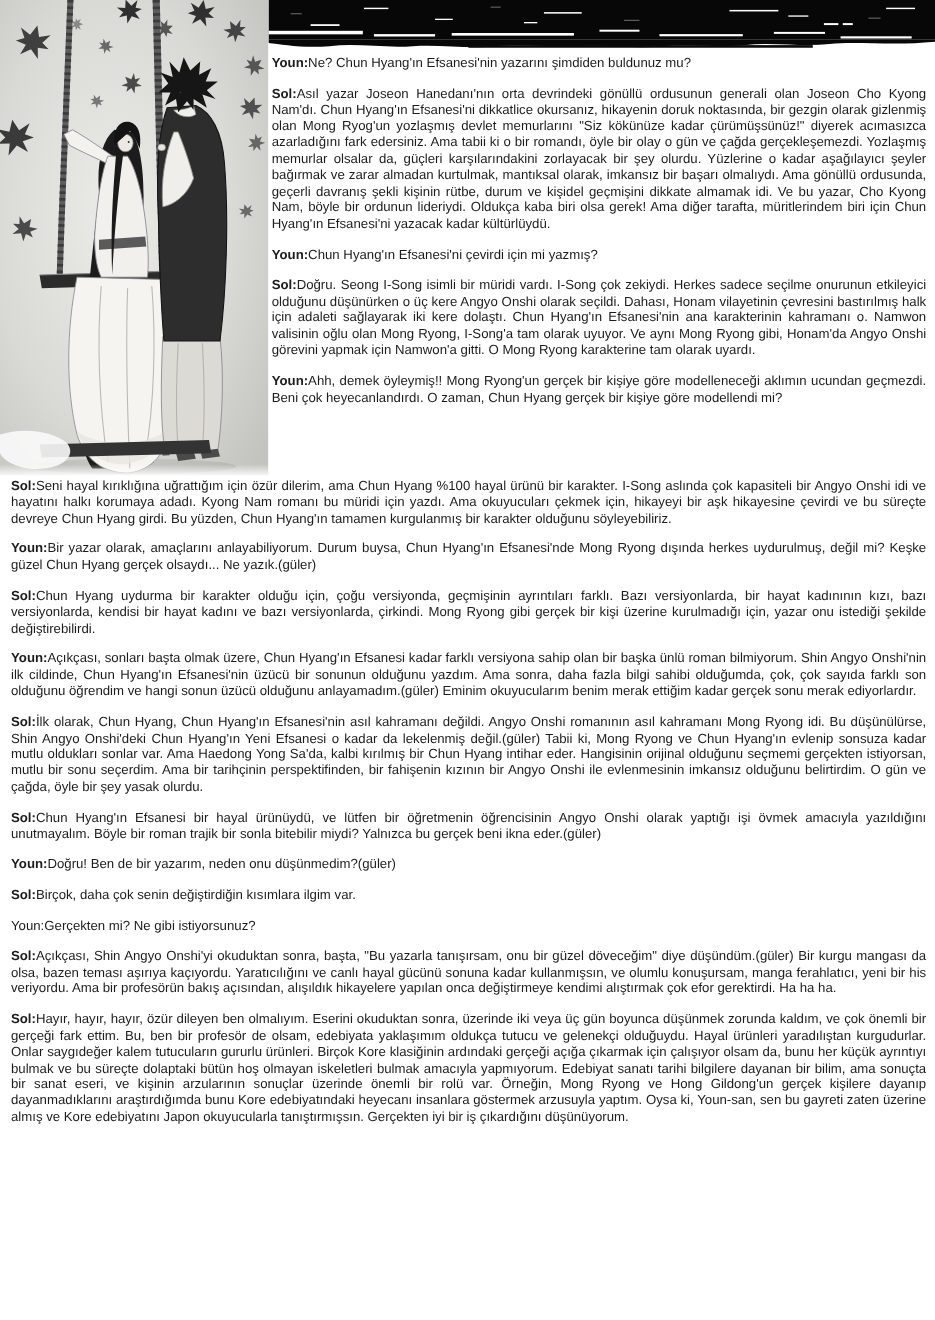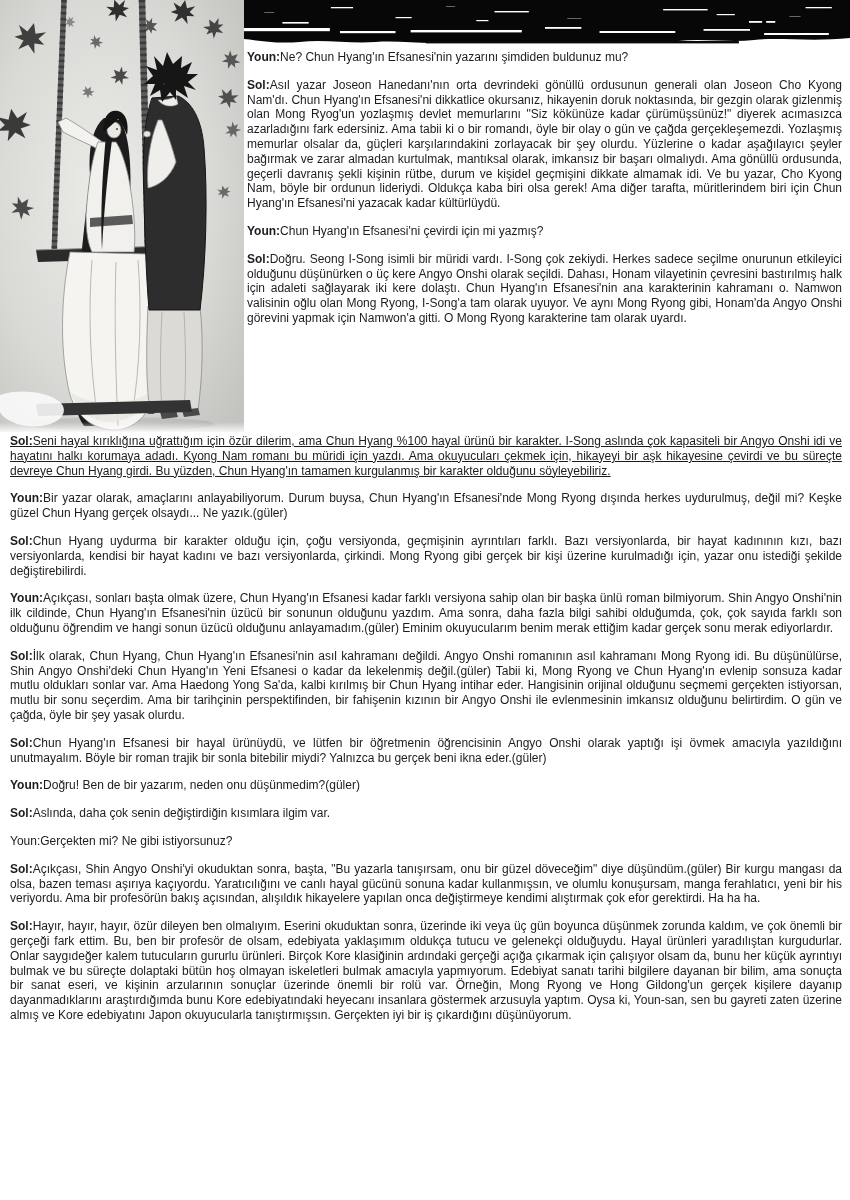--- a/index.html
+++ b/index.html
@@ -9,21 +9,21 @@
     font-family:"Liberation Sans", sans-serif;
     font-size:12px;line-height:14.8px;
   }
   .band{position:absolute;left:244px;top:0;width:606px;height:46px;}
   .band svg{display:block;width:100%;height:100%;}
   .art{position:absolute;left:0;top:0;width:244px;height:432px;}
   .art svg{display:block;width:100%;height:100%;}
   .content{position:relative;padding:50px 8px 0 10px;}
   .art-spacer{float:left;width:237px;height:384px;}
   p.para{margin:0 0 13px 0;text-align:justify;}
-  p.para.clear{clear:left;text-decoration:underline;}
+  p.para.clear{clear:left;}
   .speaker{font-weight:700;}
   .speaker.normal{font-weight:400;}
 </style>
 </head>
 <body>
 
 <div class="band">
   <svg viewBox="0 0 600 46" preserveAspectRatio="none">
     <rect x="0" y="0" width="600" height="36" fill="#070707"></rect>
     <path d="M0,36 L600,36 L600,38 C560,42 530,37 505,40 C480,43 455,38 430,41 C405,44 380,39 355,42 C330,45 305,40 280,42 C255,44 230,39 205,42 C180,45 155,40 130,42 C105,44 80,39 55,42 C30,44 12,40 0,39 Z" fill="#070707"></path>
@@ -141,25 +141,26 @@
   </svg>
 </div>
 
 <div class="content">
   <div class="art-spacer"></div>
   <div>
       <p class="para"><span class="speaker">Youn:</span><span>Ne? Chun Hyang'ın Efsanesi'nin yazarını şimdiden buldunuz mu?</span></p>
       <p class="para"><span class="speaker">Sol:</span><span>Asıl yazar Joseon Hanedanı'nın orta devrindeki gönüllü ordusunun generali olan Joseon Cho Kyong Nam'dı. Chun Hyang'ın Efsanesi'ni dikkatlice okursanız, hikayenin doruk noktasında, bir gezgin olarak gizlenmiş olan Mong Ryog'un yozlaşmış devlet memurlarını "Siz kökünüze kadar çürümüşsünüz!" diyerek acımasızca azarladığını fark edersiniz. Ama tabii ki o bir romandı, öyle bir olay o gün ve çağda gerçekleşemezdi. Yozlaşmış memurlar olsalar da, güçleri karşılarındakini zorlayacak bir şey olurdu. Yüzlerine o kadar aşağılayıcı şeyler bağırmak ve zarar almadan kurtulmak, mantıksal olarak, imkansız bir başarı olmalıydı. Ama gönüllü ordusunda, geçerli davranış şekli kişinin rütbe, durum ve kişidel geçmişini dikkate almamak idi. Ve bu yazar, Cho Kyong Nam, böyle bir ordunun lideriydi. Oldukça kaba biri olsa gerek! Ama diğer tarafta, müritlerindem biri için Chun Hyang'ın Efsanesi'ni yazacak kadar kültürlüydü.</span></p>
       <p class="para"><span class="speaker">Youn:</span><span>Chun Hyang'ın Efsanesi'ni çevirdi için mi yazmış?</span></p>
       <p class="para"><span class="speaker">Sol:</span><span>Doğru. Seong I-Song isimli bir müridi vardı. I-Song çok zekiydi. Herkes sadece seçilme onurunun etkileyici olduğunu düşünürken o üç kere Angyo Onshi olarak seçildi. Dahası, Honam vilayetinin çevresini bastırılmış halk için adaleti sağlayarak iki kere dolaştı. Chun Hyang'ın Efsanesi'nin ana karakterinin kahramanı o. Namwon valisinin oğlu olan Mong Ryong, I-Song'a tam olarak uyuyor. Ve aynı Mong Ryong gibi, Honam'da Angyo Onshi görevini yapmak için Namwon'a gitti. O Mong Ryong karakterine tam olarak uyardı.</span></p>
+      <p class="para"><span class="speaker">Youn:</span><span>Ahh, demek öyleymiş!! Mong Ryong'un gerçek bir kişiye göre modelleneceği aklımın ucundan geçmezdi. Beni çok heyecanlandırdı. O zaman, Chun Hyang gerçek bir kişiye göre modellendi mi?</span></p>
       <p class="para clear"><span class="speaker">Sol:</span><span>Seni hayal kırıklığına uğrattığım için özür dilerim, ama Chun Hyang %100 hayal ürünü bir karakter. I-Song aslında çok kapasiteli bir Angyo Onshi idi ve hayatını halkı korumaya adadı. Kyong Nam romanı bu müridi için yazdı. Ama okuyucuları çekmek için, hikayeyi bir aşk hikayesine çevirdi ve bu süreçte devreye Chun Hyang girdi. Bu yüzden, Chun Hyang'ın tamamen kurgulanmış bir karakter olduğunu söyleyebiliriz.</span></p>
       <p class="para"><span class="speaker">Youn:</span><span>Bir yazar olarak, amaçlarını anlayabiliyorum. Durum buysa, Chun Hyang'ın Efsanesi'nde Mong Ryong dışında herkes uydurulmuş, değil mi? Keşke güzel Chun Hyang gerçek olsaydı... Ne yazık.(güler)</span></p>
       <p class="para"><span class="speaker">Sol:</span><span>Chun Hyang uydurma bir karakter olduğu için, çoğu versiyonda, geçmişinin ayrıntıları farklı. Bazı versiyonlarda, bir hayat kadınının kızı, bazı versiyonlarda, kendisi bir hayat kadını ve bazı versiyonlarda, çirkindi. Mong Ryong gibi gerçek bir kişi üzerine kurulmadığı için, yazar onu istediği şekilde değiştirebilirdi.</span></p>
       <p class="para"><span class="speaker">Youn:</span><span>Açıkçası, sonları başta olmak üzere, Chun Hyang'ın Efsanesi kadar farklı versiyona sahip olan bir başka ünlü roman bilmiyorum. Shin Angyo Onshi'nin ilk cildinde, Chun Hyang'ın Efsanesi'nin üzücü bir sonunun olduğunu yazdım. Ama sonra, daha fazla bilgi sahibi olduğumda, çok, çok sayıda farklı son olduğunu öğrendim ve hangi sonun üzücü olduğunu anlayamadım.(güler) Eminim okuyucularım benim merak ettiğim kadar gerçek sonu merak ediyorlardır.</span></p>
       <p class="para"><span class="speaker">Sol:</span><span>İlk olarak, Chun Hyang, Chun Hyang'ın Efsanesi'nin asıl kahramanı değildi. Angyo Onshi romanının asıl kahramanı Mong Ryong idi. Bu düşünülürse, Shin Angyo Onshi'deki Chun Hyang'ın Yeni Efsanesi o kadar da lekelenmiş değil.(güler) Tabii ki, Mong Ryong ve Chun Hyang'ın evlenip sonsuza kadar mutlu oldukları sonlar var. Ama Haedong Yong Sa'da, kalbi kırılmış bir Chun Hyang intihar eder. Hangisinin orijinal olduğunu seçmemi gerçekten istiyorsan, mutlu bir sonu seçerdim. Ama bir tarihçinin perspektifinden, bir fahişenin kızının bir Angyo Onshi ile evlenmesinin imkansız olduğunu belirtirdim. O gün ve çağda, öyle bir şey yasak olurdu.</span></p>
       <p class="para"><span class="speaker">Sol:</span><span>Chun Hyang'ın Efsanesi bir hayal ürünüydü, ve lütfen bir öğretmenin öğrencisinin Angyo Onshi olarak yaptığı işi övmek amacıyla yazıldığını unutmayalım. Böyle bir roman trajik bir sonla bitebilir miydi? Yalnızca bu gerçek beni ikna eder.(güler)</span></p>
       <p class="para"><span class="speaker">Youn:</span><span>Doğru! Ben de bir yazarım, neden onu düşünmedim?(güler)</span></p>
-      <p class="para"><span class="speaker">Sol:</span><span>Aslında, daha çok senin değiştirdiğin kısımlara ilgim var.</span></p>
+      <p class="para"><span class="speaker">Sol:</span><span>Birçok, daha çok senin değiştirdiğin kısımlara ilgim var.</span></p>
       <p class="para"><span class="speaker normal">Youn:</span><span>Gerçekten mi? Ne gibi istiyorsunuz?</span></p>
       <p class="para"><span class="speaker">Sol:</span><span>Açıkçası, Shin Angyo Onshi'yi okuduktan sonra, başta, "Bu yazarla tanışırsam, onu bir güzel döveceğim" diye düşündüm.(güler) Bir kurgu mangası da olsa, bazen teması aşırıya kaçıyordu. Yaratıcılığını ve canlı hayal gücünü sonuna kadar kullanmışsın, ve olumlu konuşursam, manga ferahlatıcı, yeni bir his veriyordu. Ama bir profesörün bakış açısından, alışıldık hikayelere yapılan onca değiştirmeye kendimi alıştırmak çok efor gerektirdi. Ha ha ha.</span></p>
       <p class="para"><span class="speaker">Sol:</span><span>Hayır, hayır, hayır, özür dileyen ben olmalıyım. Eserini okuduktan sonra, üzerinde iki veya üç gün boyunca düşünmek zorunda kaldım, ve çok önemli bir gerçeği fark ettim. Bu, ben bir profesör de olsam, edebiyata yaklaşımım oldukça tutucu ve gelenekçi olduğuydu. Hayal ürünleri yaradılıştan kurgudurlar. Onlar saygıdeğer kalem tutucuların gururlu ürünleri. Birçok Kore klasiğinin ardındaki gerçeği açığa çıkarmak için çalışıyor olsam da, bunu her küçük ayrıntıyı bulmak ve bu süreçte dolaptaki bütün hoş olmayan iskeletleri bulmak amacıyla yapmıyorum. Edebiyat sanatı tarihi bilgilere dayanan bir bilim, ama sonuçta bir sanat eseri, ve kişinin arzularının sonuçlar üzerinde önemli bir rolü var. Örneğin, Mong Ryong ve Hong Gildong'un gerçek kişilere dayanıp dayanmadıklarını araştırdığımda bunu Kore edebiyatındaki heyecanı insanlara göstermek arzusuyla yaptım. Oysa ki, Youn-san, sen bu gayreti zaten üzerine almış ve Kore edebiyatını Japon okuyucularla tanıştırmışsın. Gerçekten iyi bir iş çıkardığını düşünüyorum.</span></p>
     </div>
 </div>
 
 </body></html>

